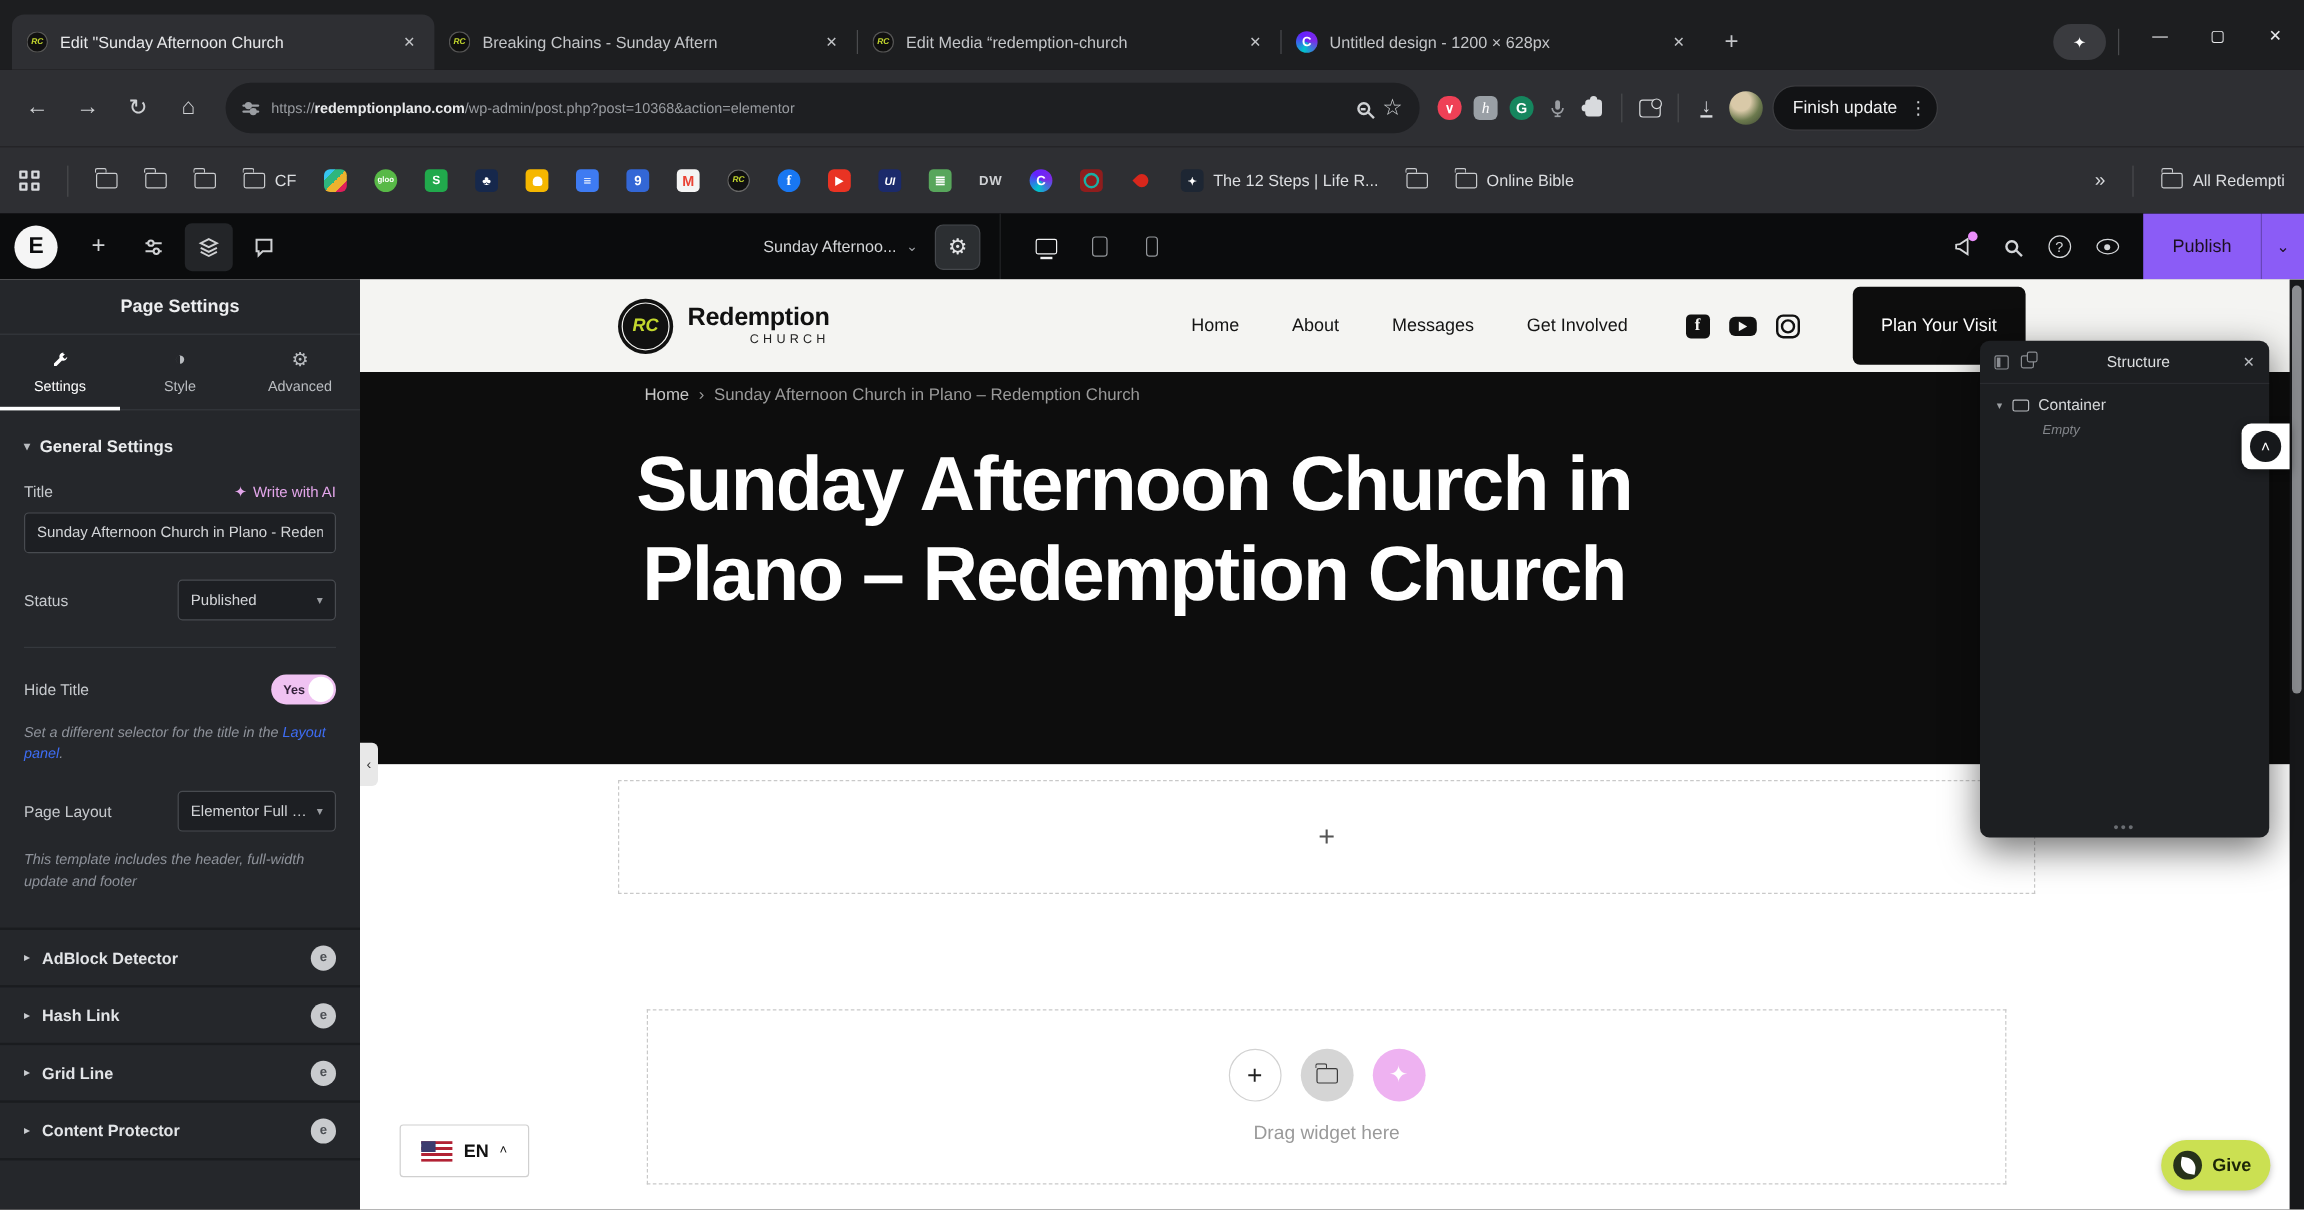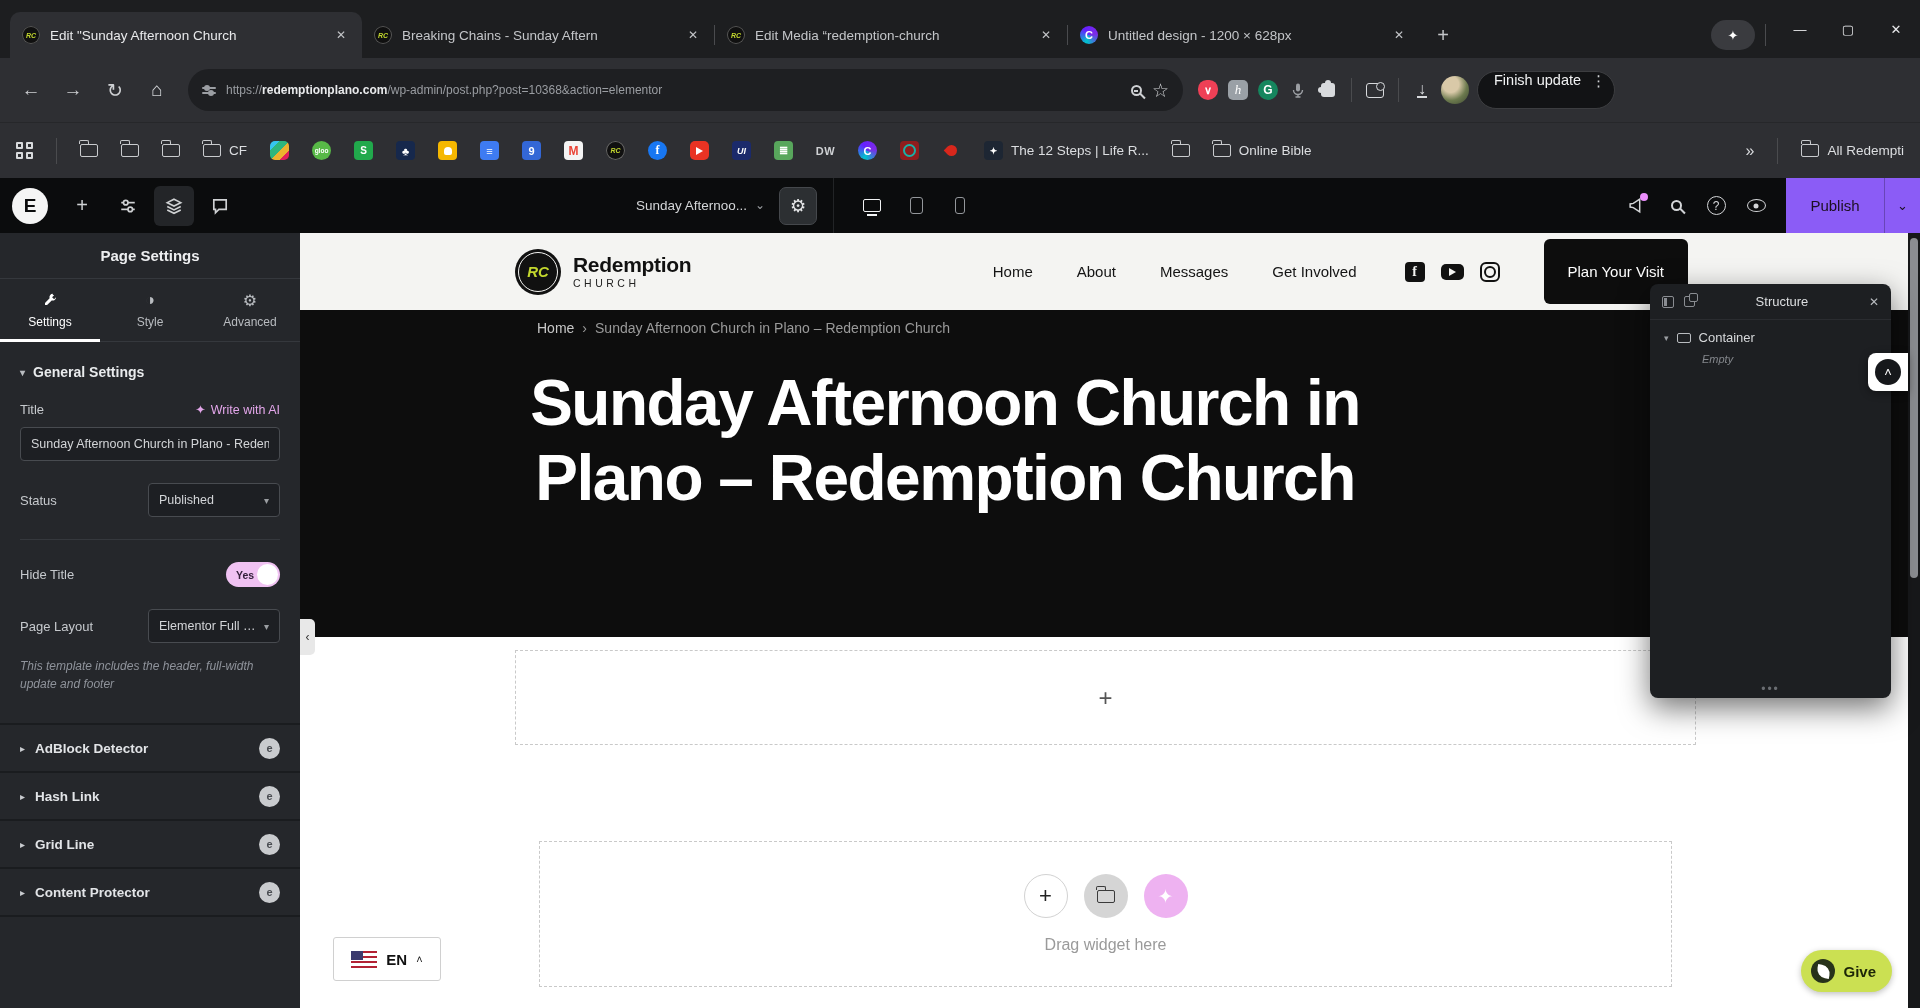--- a/index.html
+++ b/index.html
@@ -58,21 +58,21 @@
   .puzzle::before, .puzzle::after { content:''; position:absolute; width:6px; height:6px; border-radius:50%; background:#d8dadd; }
   .puzzle::before { top:-3px; left:4px; } .puzzle::after { left:-3px; top:4px; }
   .tb-sep { width:1px; height:24px; background:#4a4b4e; margin:0 4px; }
   .sidepanel-ic { width:18px; height:15px; border:1.8px solid #d8dadd; border-radius:3px; position:relative; }
   .sidepanel-ic::after { content:''; position:absolute; right:-2px; top:-2px; width:7px; height:7px;
                          border:1.8px solid #d8dadd; border-radius:50%; background:#2e2f33; }
   .dl-ic { color:#d8dadd; font-size:16px; border-bottom:2px solid #d8dadd; line-height:14px; padding:0 1px; }
   .avatar { width:28px; height:28px; border-radius:50%;
             background:radial-gradient(circle at 35% 30%, #d9c9a8 0 30%, #6c7a4e 60%, #3a4430); }
   .finish-pill { height:38px; background:#121315; border:1px solid #3c3d40; border-radius:19px; display:flex;
-                 gap:10px; padding:0 8px 0 16px; color:#f1f2f3; font-size:14.5px; }
+                 align-items:center; gap:10px; padding:0 8px 0 16px; color:#f1f2f3; font-size:14.5px; }
   .finish-pill .kebab { color:#cfd1d4; font-size:15px; }
 
   
   .bookmarks { height:56px; background:#2e2f33; display:flex; align-items:center; padding:0 16px; gap:23px;
                color:#dcdee1; font-size:13.5px; border-top:1px solid #26272a; }
   .apps-grid { display:grid; grid-template-columns:7px 7px; gap:3px; }
   .apps-grid i { width:7px; height:7px; border:2px solid #d8dadd; border-radius:1px; }
   .bm-sep { width:1px; height:26px; background:#4a4b4e; }
   .folder { width:18px; height:13px; border:1.7px solid #c9cbce; border-radius:2px; position:relative; flex:0 0 auto; }
   .folder::before { content:''; position:absolute; top:-5px; left:-1.7px; width:8px; height:3px;
@@ -185,21 +185,21 @@
                   color:#333; font-size:12px; z-index:5; }
 
   
   .canvas { flex:1; display:flex; flex-direction:column; position:relative; background:#fff; }
   .site-header { height:77px; background:#f4f4f2; display:flex; align-items:center; padding:0 232px 0 215px; }
   .logo { display:flex; align-items:center; gap:12px; }
   .logo-badge { width:46px; height:46px; border-radius:50%; background:#111; position:relative; display:flex;
                 align-items:center; justify-content:center; }
   .logo-badge::before { content:''; position:absolute; inset:3px; border:1.5px solid #f4f4f2; border-radius:50%; }
   .logo-badge span { color:#c3d72e; font-style:italic; font-weight:bold; font-size:15px; position:relative; }
-  .logo-name { line-height:1; }
+  .logo-name { line-height:1;text-align:right; }
   .logo-name .nm { font-size:21px; font-weight:800; color:#111; letter-spacing:-.3px; }
   .logo-name .sub { font-size:10.5px; letter-spacing:3.5px; color:#222; margin-top:3px; }
   .site-nav { display:flex; gap:44px; margin-left:auto; font-size:15px; color:#141414; }
   .socials { display:flex; gap:16px; align-items:center; margin-left:48px; }
   .fbsq { width:20px; height:20px; background:#111; border-radius:4px; color:#f4f4f2; display:flex; align-items:center;
           justify-content:center; font-family:"Liberation Serif",serif; font-weight:bold; font-size:14px; }
   .ytic { width:23px; height:16px; background:#111; border-radius:5px; display:flex; align-items:center; justify-content:center; }
   .ytic::after { content:''; border-left:7px solid #f4f4f2; border-top:4px solid transparent; border-bottom:4px solid transparent; }
   .igic { width:20px; height:20px; border:2px solid #111; border-radius:6px; display:flex; align-items:center; justify-content:center; }
   .igic::after { content:''; width:8px; height:8px; border:2px solid #111; border-radius:50%; }
@@ -505,20 +505,21 @@
             </div>
           </div>
           <div class="pdiv"></div>
           <div class="row">
             <span class="lab">Hide Title</span>
             <div class="toggle">
               <span class="t-lab">Yes</span>
               <span class="knob"></span>
             </div>
           </div>
+          <div class="pnote"><span>Set a different selector for the title in the </span><span class="blu">Layout panel</span><span>.</span></div>
           <div class="row">
             <span class="lab">Page Layout</span>
             <div class="selectbox">
               <span class="sv">Elementor Full Width</span>
               <span class="car">▾</span>
             </div>
           </div>
           <div class="pnote">This template includes the header, full-width update and footer</div>
         </div>
         <div class="accordions">

